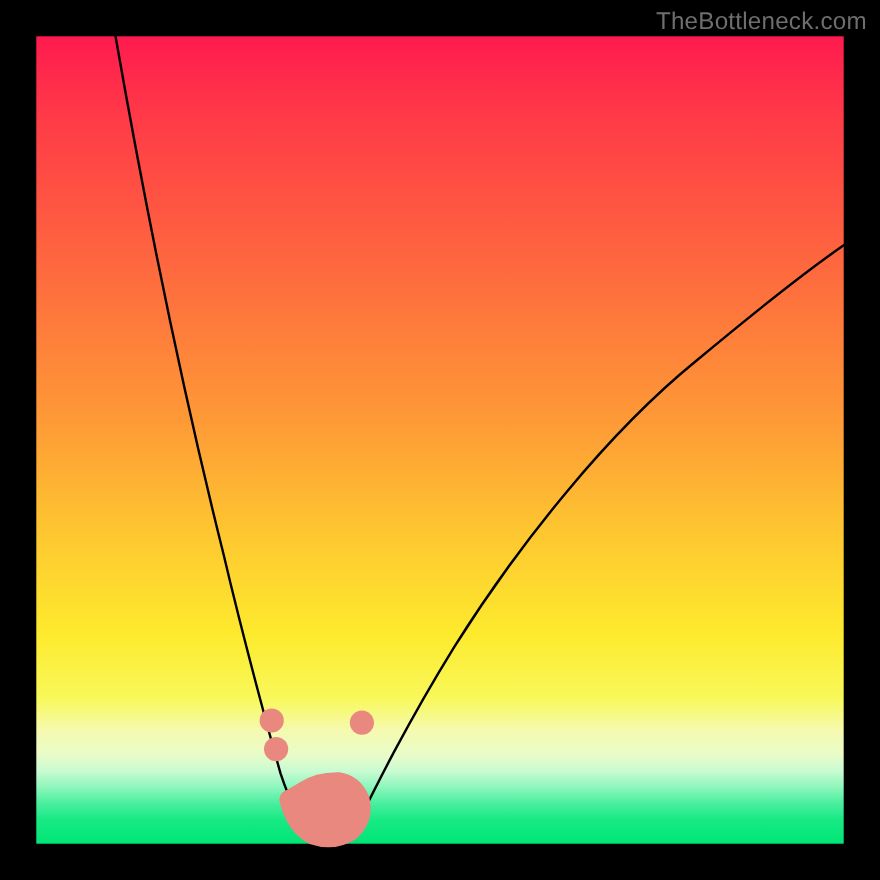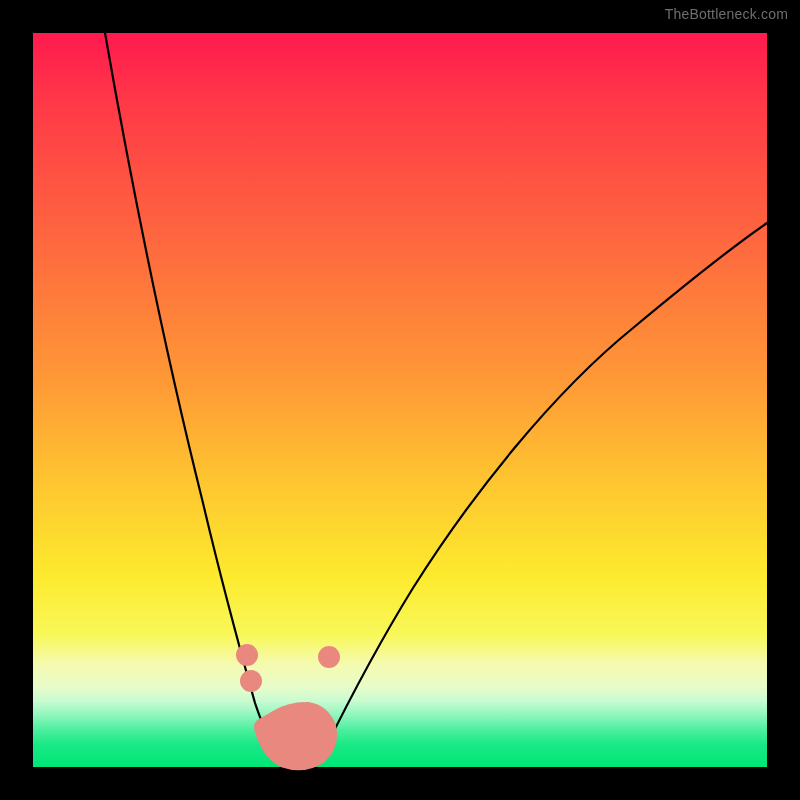--- a/index.html
+++ b/index.html
@@ -42,21 +42,21 @@
       #4aef9e 95%,
       #18e985 97%,
       #00e676 100%
     );
   }
   .watermark {
     position: absolute;
     top: 6px;
     right: 12px;
     color: #6e6e6e;
-    font-size: 14px;
+    font-size: 22px;
     font-weight: 500;
     letter-spacing: 0.2px;
     user-select: none;
   }
   svg.curves {
     position: absolute;
     left: 0;
     top: 0;
     width: 734px;
     height: 734px;

